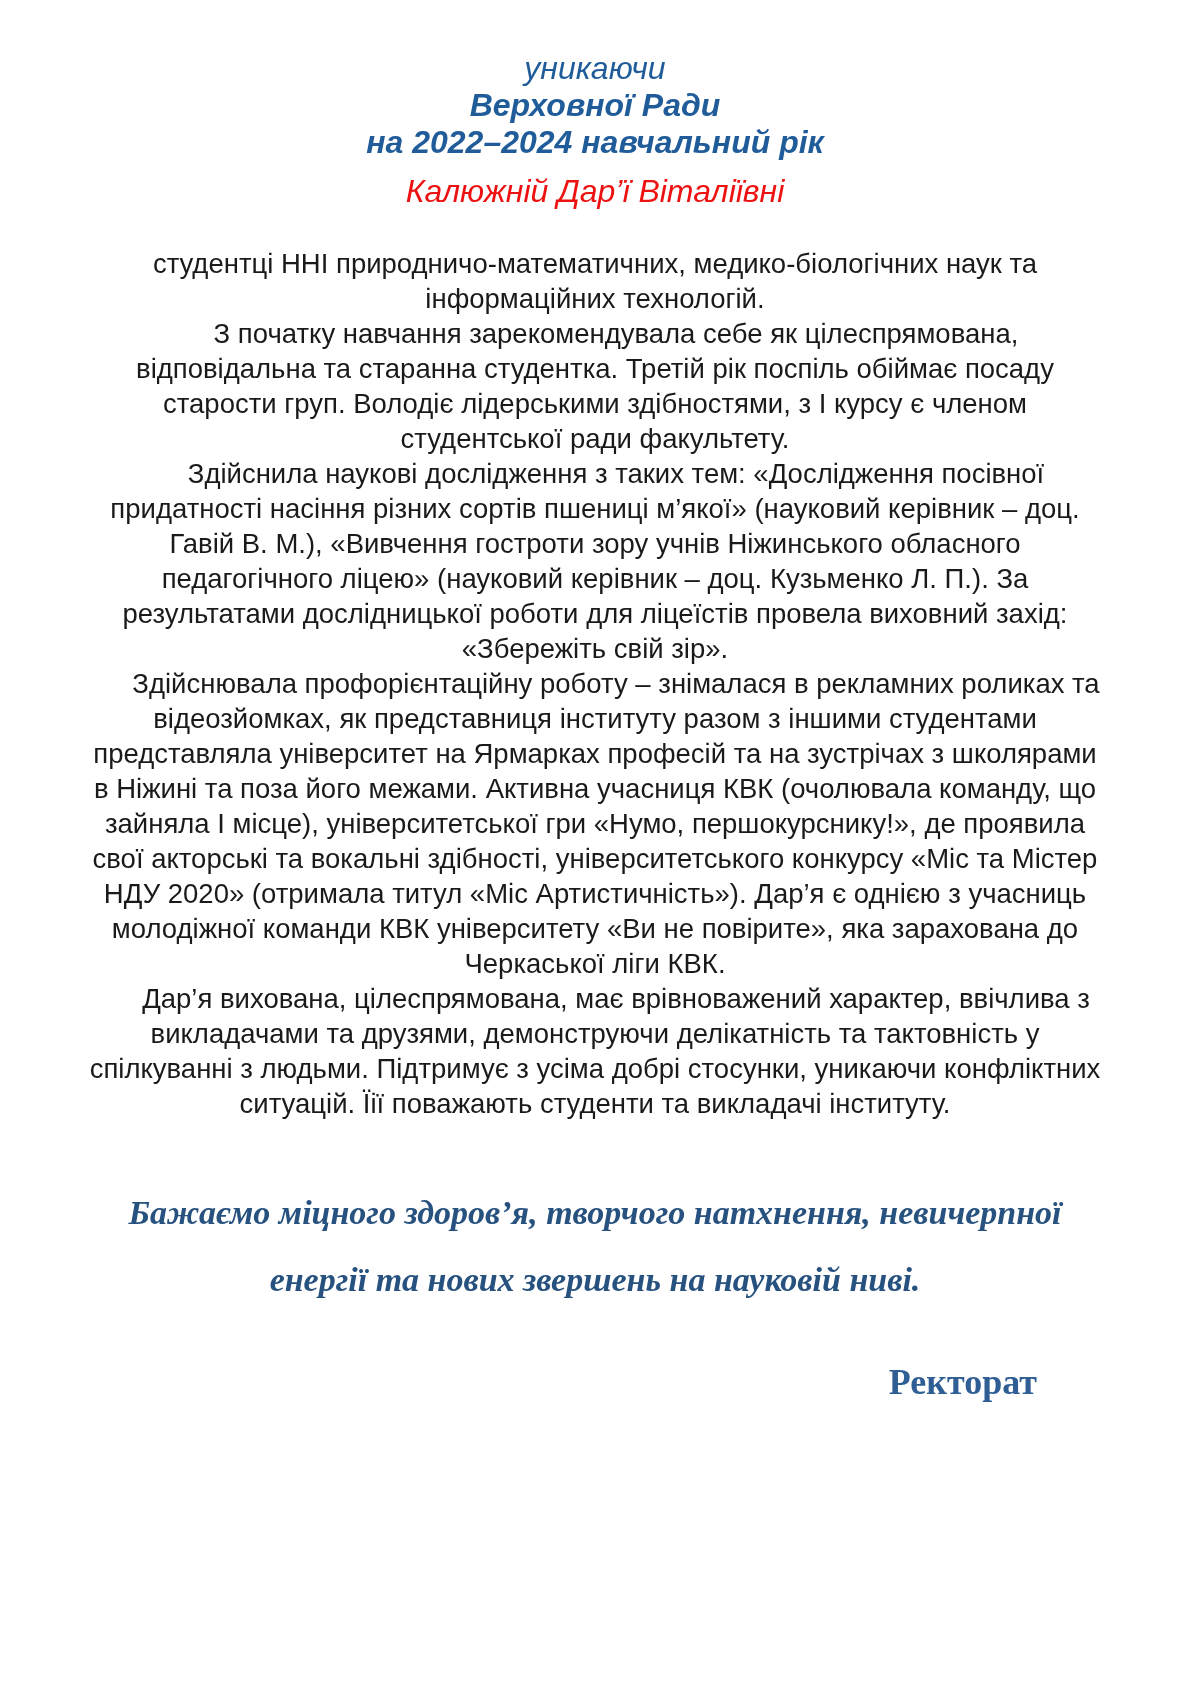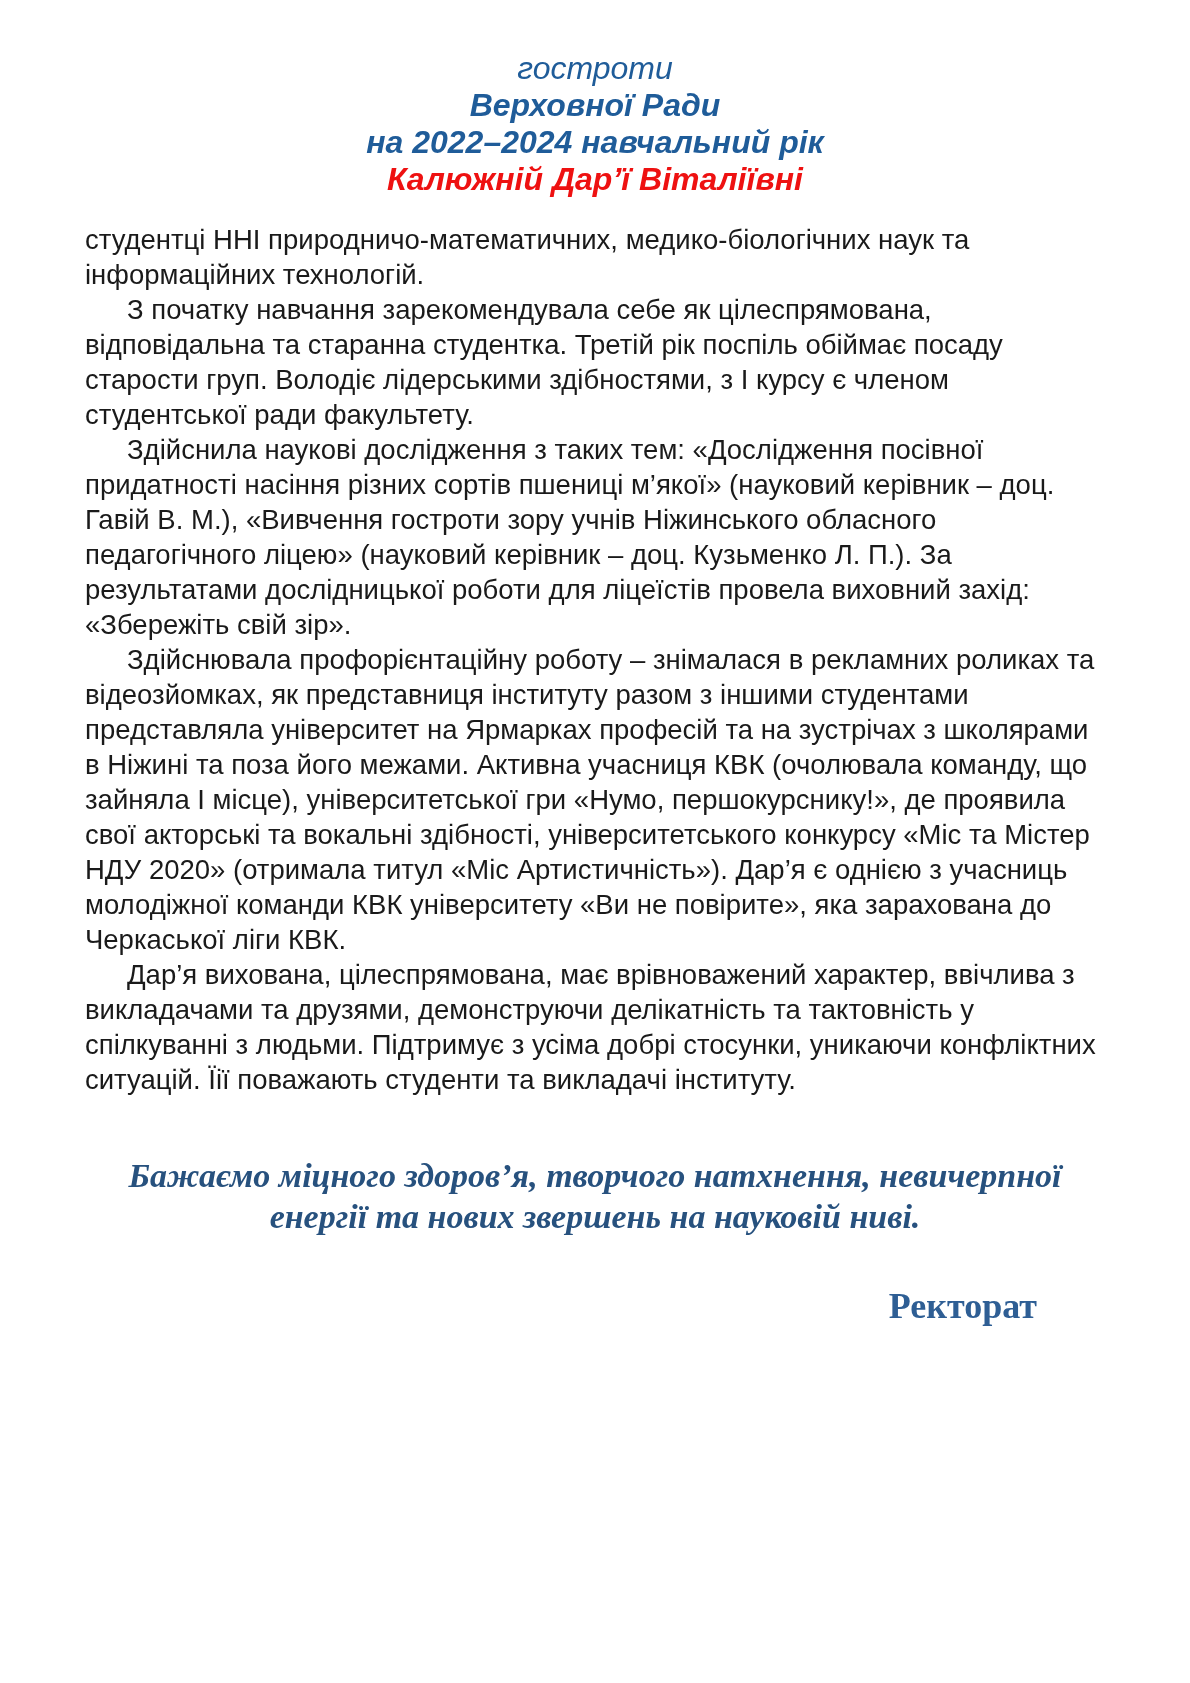--- a/index.html
+++ b/index.html
@@ -25,40 +25,42 @@
   .doc-header{text-align:center;}
   .h-line{
     font-size:32px;
     line-height:37px;
     font-style:italic;
     color:var(--header-blue);
   }
   .h-light{font-weight:400;}
   .h-bold{font-weight:700;}
   .h-recipient{
-    font-weight:700;
+    font-weight:400;
     color:var(--recipient-red);
+    margin-top:12px;
   }
   
   .doc-body{
-    margin-top:24px;
+    margin-top:36px;
+    text-align:center;
   }
   .doc-body p{
     font-size:27.5px;
     line-height:35px;
     text-indent:42px;
     color:var(--body-black);
   }
   .doc-body p.no-indent{text-indent:0;}
   
   .closing{margin-top:58px;}
   .wish{
     font-family:"Liberation Serif","DejaVu Serif",serif;
     font-size:34px;
-    line-height:41px;
+    line-height:67px;
     font-weight:700;
     font-style:italic;
     text-align:center;
     color:var(--wish-navy);
   }
   .signature{
     margin-top:48px;
     padding-right:68px;
     font-family:"Liberation Serif","DejaVu Serif",serif;
     font-size:36px;
@@ -66,21 +68,21 @@
     text-align:right;
     color:var(--signature-blue);
   }
 </style>
 </head>
 <body>
 
 <div class="page">
 
   <header class="doc-header">
-    <div class="h-line h-light">гостроти</div>
+    <div class="h-line h-light">уникаючи</div>
     <div class="h-line h-bold">Верховної Ради</div>
     <div class="h-line h-bold">на 2022–2024 навчальний рік</div>
     <div class="h-line h-recipient">Калюжній Дар’ї Віталіївні</div>
   </header>
 
   <main class="doc-body">
     <p class="no-indent">студентці ННІ природничо-математичних, медико-біологічних наук та інформаційних технологій.</p>
     <p>З початку навчання зарекомендувала себе як цілеспрямована, відповідальна та старанна студентка. Третій рік поспіль обіймає посаду старости груп. Володіє лідерськими здібностями, з І курсу є членом студентської ради факультету.</p>
     <p>Здійснила наукові дослідження з таких тем: «Дослідження посівної придатності насіння різних сортів пшениці м’якої» (науковий керівник – доц. Гавій В. М.), «Вивчення гостроти зору учнів Ніжинського обласного педагогічного ліцею» (науковий керівник – доц. Кузьменко Л. П.). За результатами дослідницької роботи для ліцеїстів провела виховний захід: «Збережіть свій зір».</p>
     <p>Здійснювала профорієнтаційну роботу – знімалася в рекламних роликах та відеозйомках, як представниця інституту разом з іншими студентами представляла університет на Ярмарках професій та на зустрічах з школярами в Ніжині та поза його межами. Активна учасниця КВК (очолювала команду, що зайняла І місце), університетської гри «Нумо, першокурснику!», де проявила свої акторські та вокальні здібності, університетського конкурсу «Міс та Містер НДУ 2020» (отримала титул «Міс Артистичність»). Дар’я є однією з учасниць молодіжної команди КВК університету «Ви не повірите», яка зарахована до Черкаської ліги КВК.</p>

